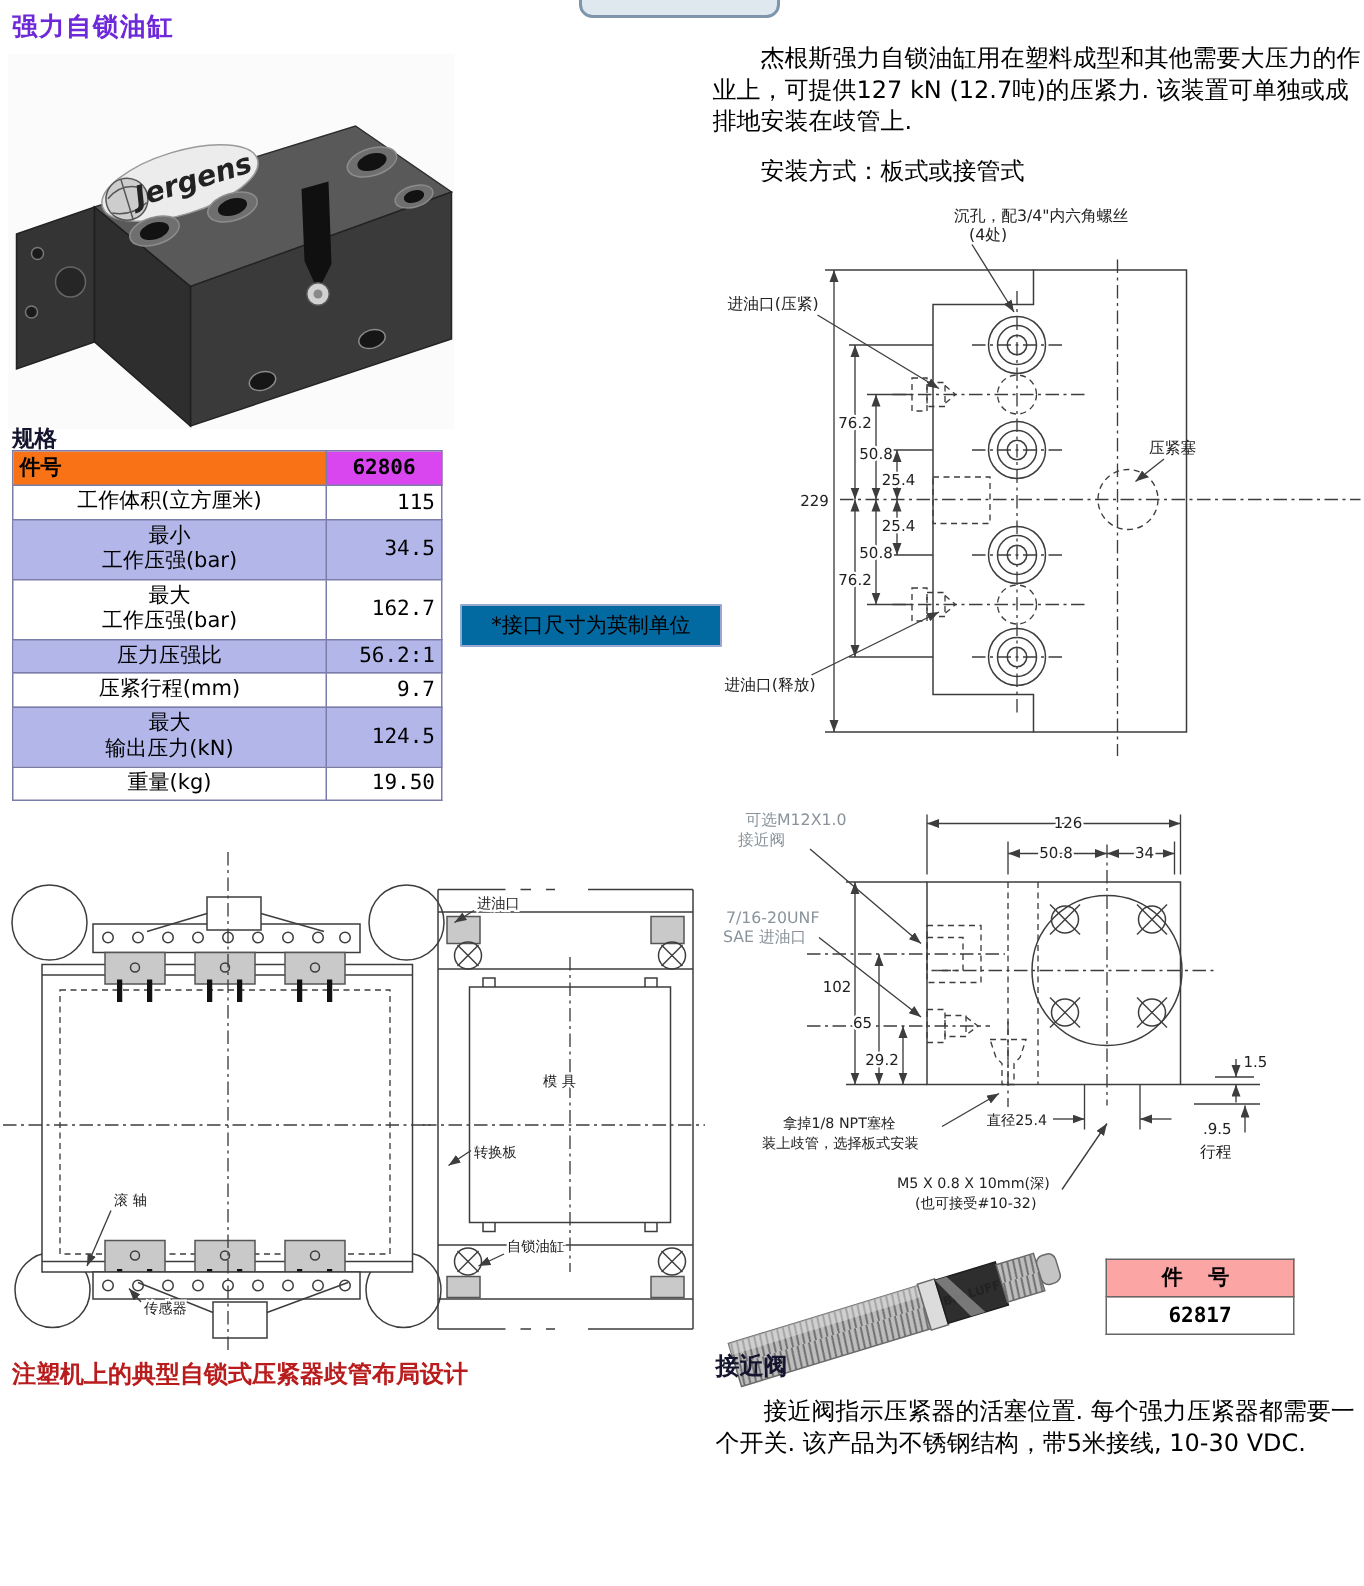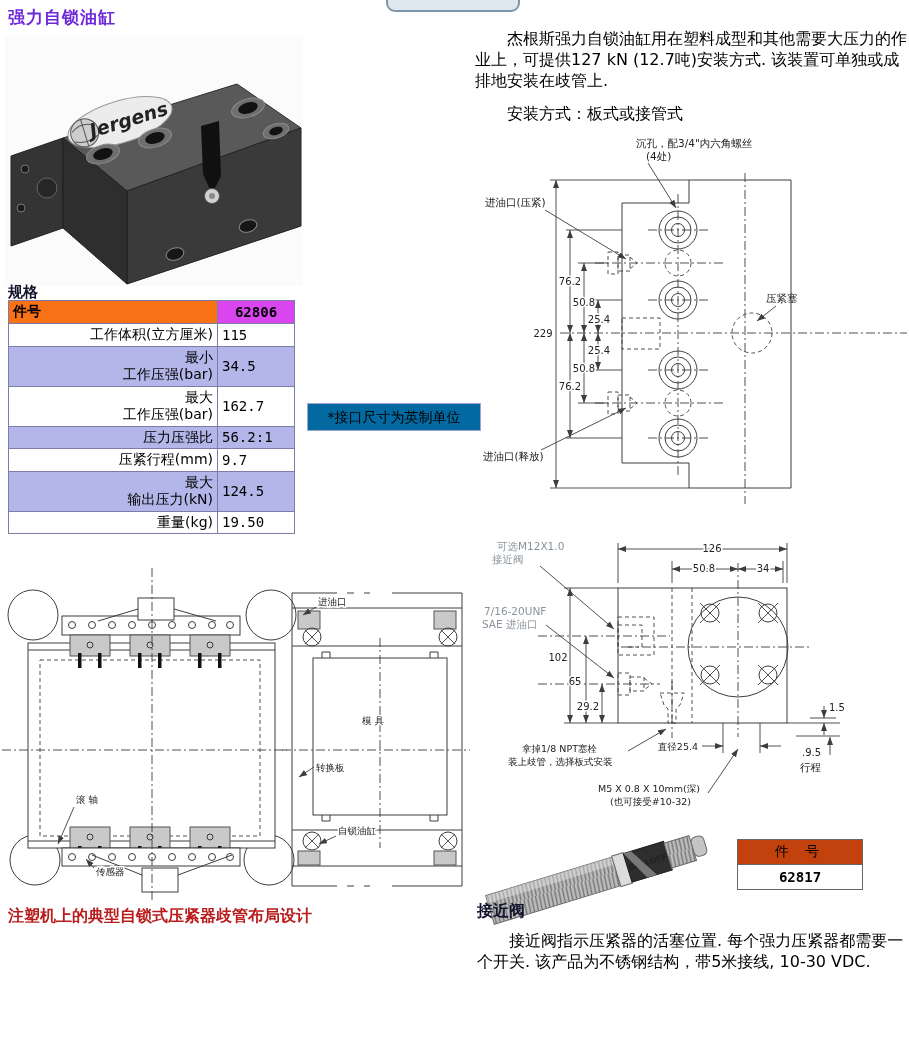--- a/index.html
+++ b/index.html
@@ -12,34 +12,34 @@
   .top-tab{
     left:386px;top:-10px;width:130px;height:18px;
     border:2px solid #7e95aa;border-radius:9px;background:#dfe8ef;
   }
   .page-title{left:8px;top:6px;font-size:17px;font-weight:bold;color:#6d28d9;letter-spacing:1px;}
   .specs-heading{left:8px;top:283px;font-size:15px;font-weight:bold;color:#14142e;}
   .spec-table{left:8px;top:300px;border-collapse:collapse;width:276px;table-layout:fixed;}
   .spec-table th,.spec-table td{border:1px solid #7c7ca8;padding:2px 4px;font-size:14px;}
   .spec-table th.lab{width:200px;text-align:left;background:#f97316;font-weight:bold;}
   .spec-table th.val{width:68px;text-align:center;background:#d946ef;font-weight:bold;font-family:"DejaVu Sans Mono",monospace;}
-  .spec-table td.lab{text-align:right;white-space:pre-line;line-height:1.25;}
-  .spec-table td.val{text-align:left;font-family:"DejaVu Sans Mono",monospace;}
+  .spec-table td.lab{text-align:center;white-space:pre-line;line-height:1.25;}
+  .spec-table td.val{text-align:right;font-family:"DejaVu Sans Mono",monospace;}
   .spec-table tbody tr:nth-child(even){background:#b2b6e8;}
   .unit-note{
     left:307px;top:403px;width:172px;height:26px;line-height:26px;
     background:#0369a1;text-align:center;font-size:14px;border:1px solid #a0a4d0;
   }
   .intro{left:475px;top:28px;width:434px;font-size:16px;line-height:1.32;}
   .intro p{margin:0;text-indent:2em;}
   .intro .mounting{margin-top:12px;}
   .caption{left:8px;top:906px;font-size:16px;font-weight:bold;color:#b91c1c;}
   .part-table{left:737px;top:839px;border-collapse:collapse;width:126px;}
   .part-table td{border:1px solid #666;text-align:center;font-size:14px;height:22px;}
-  .part-table .hd{background:#c2410c;font-weight:normal;letter-spacing:6px;margin-left:32px;}
+  .part-table .hd{background:#fca5a5;font-weight:bold;letter-spacing:6px;margin-left:32px;}
   .part-table .pn{font-family:"DejaVu Sans Mono",monospace;font-weight:bold;}
   .prox-heading{left:477px;top:901px;font-size:16px;font-weight:bold;color:#14142e;}
   .prox-text{left:477px;top:930px;width:432px;font-size:16px;line-height:1.32;}
   .prox-text p{margin:0;text-indent:2em;}
   
   svg{display:block;}
   .ln{stroke:#3d3d3d;stroke-width:1;fill:none;}
   .lnw{stroke:#3d3d3d;stroke-width:1;fill:#ffffff;}
   .cl{stroke:#3d3d3d;stroke-width:0.9;fill:none;stroke-dasharray:9 3 2 3;}
   .dsh{stroke:#3d3d3d;stroke-width:0.9;fill:none;stroke-dasharray:4 3;}
@@ -151,21 +151,21 @@
     <tr>
         <td class="lab">重量(kg)</td>
         <td class="val">19.50</td>
       </tr>
   </tbody>
 </table>
 
 <div class="abs unit-note">*接口尺寸为英制单位</div>
 
 <div class="abs intro">
-  <p>杰根斯强力自锁油缸用在塑料成型和其他需要大压力的作业上，可提供127 kN (12.7吨)安装方式. 该装置可单独或成排地安装在歧管上.</p>
+  <p>杰根斯强力自锁油缸用在塑料成型和其他需要大压力的作业上，可提供127 kN (12.7吨)的压紧力. 该装置可单独或成排地安装在歧管上.</p>
   <p class="mounting">安装方式：板式或接管式</p>
 </div>
 
 <svg class="abs" style="left:483px;top:132px;" width="426" height="388" viewBox="0 0 426 388">
   <defs>
     <marker id="aE1" markerWidth="9" markerHeight="7" refX="8" refY="3" orient="auto" markerUnits="userSpaceOnUse">
         <path d="M0,0L8,3L0,6Z" fill="#3d3d3d"></path>
       </marker>
     <marker id="aS1" markerWidth="9" markerHeight="7" refX="0" refY="3" orient="auto" markerUnits="userSpaceOnUse">
         <path d="M8,0L0,3L8,6Z" fill="#3d3d3d"></path>

